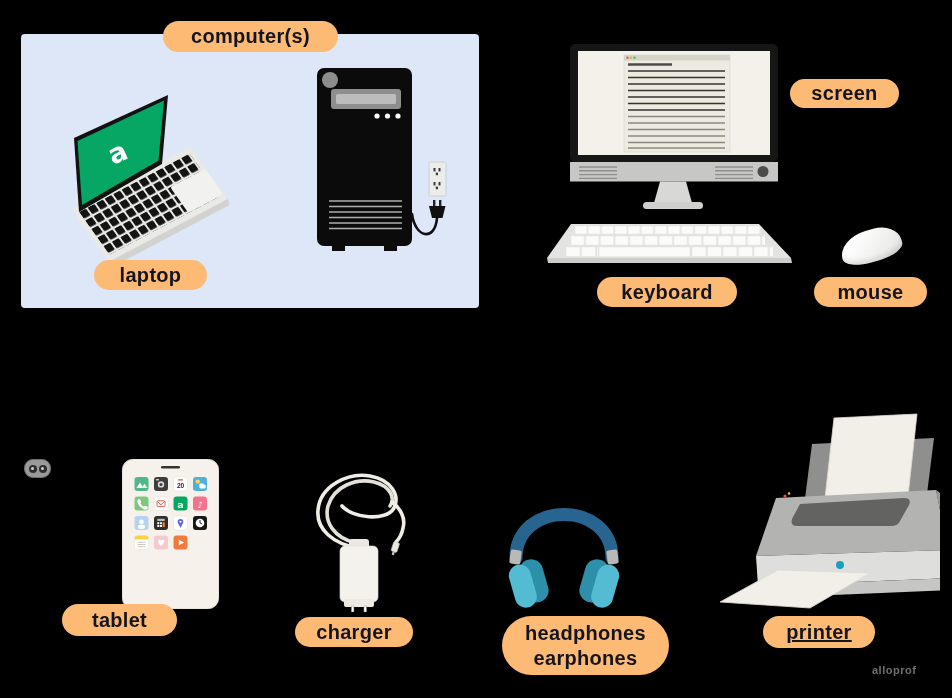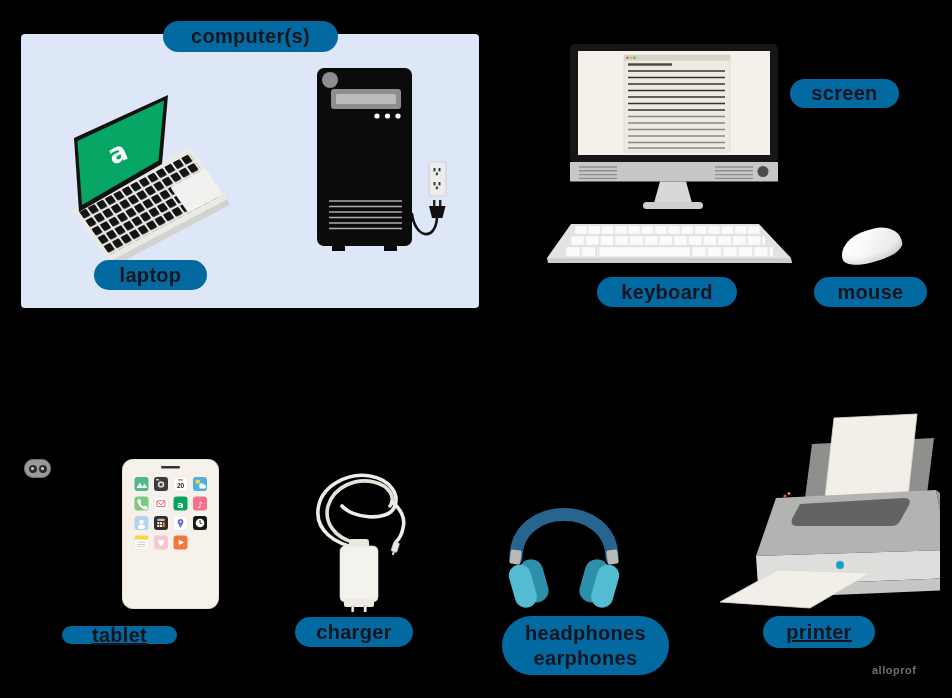--- a/index.html
+++ b/index.html
@@ -4,21 +4,21 @@
 <style>
   html,body{margin:0;padding:0;}
   body{
     width:952px;height:698px;position:relative;overflow:hidden;
     background:#000000;
     font-family:"Liberation Sans", sans-serif;
   }
   .abs{position:absolute;}
   .pill{
     position:absolute;
-    background:#0369a1;
+    background:#fdba74;
     color:#15151f;
     font-weight:700;
     font-size:20px;
     letter-spacing:0.3px;
     border-radius:999px;
     display:flex;flex-direction:column;align-items:center;justify-content:center;
     text-align:center;line-height:1.22;
   }
   .computers-box{
     position:absolute;left:21px;top:34px;width:458px;height:274px;
@@ -298,21 +298,21 @@
   <g transform="translate(32,76.5)">
     <rect width="14" height="14" rx="3" fill="#f6c9ce"></rect>
     <text x="7" y="10.8" text-anchor="middle" font-size="8.5" fill="#ffffff" font-family="DejaVu Sans, sans-serif">♥</text>
   </g>
   <g transform="translate(51.5,76.5)">
     <rect width="14" height="14" rx="3" fill="#f07a3c"></rect>
     <polygon points="5.3,4.2 10.6,7 5.3,9.8" fill="#ffffff"></polygon>
   </g>
 </svg>
 
-<div class="pill" style="left:62px;top:626px;width:115px;height:18px;text-decoration:underline;">
+<div class="pill" style="left:62px;top:604px;width:115px;height:32px;">
   <span>tablet</span>
 </div>
 
 <svg class="abs" style="left:296px;top:460px;" width="118" height="152" viewBox="0 0 118 152">
   <g fill="none" stroke-linecap="round">
     <path d="M62,88 C38,84 20,70 22,50 C24,26 52,12 74,16 C96,20 104,36 98,48 C90,62 56,58 46,46" stroke="#efede6" stroke-width="3.6"></path>
     <path d="M60,83 C38,78 28,62 32,46 C38,26 60,18 78,22 C94,26 100,38 94,46" stroke="#e3e1da" stroke-width="3.6"></path>
     <path d="M96,42 C104,48 110,58 107,68 C106,74 103,79 100,82" stroke="#efede6" stroke-width="3.6"></path>
   </g>
   <g transform="rotate(18 99 88)">

